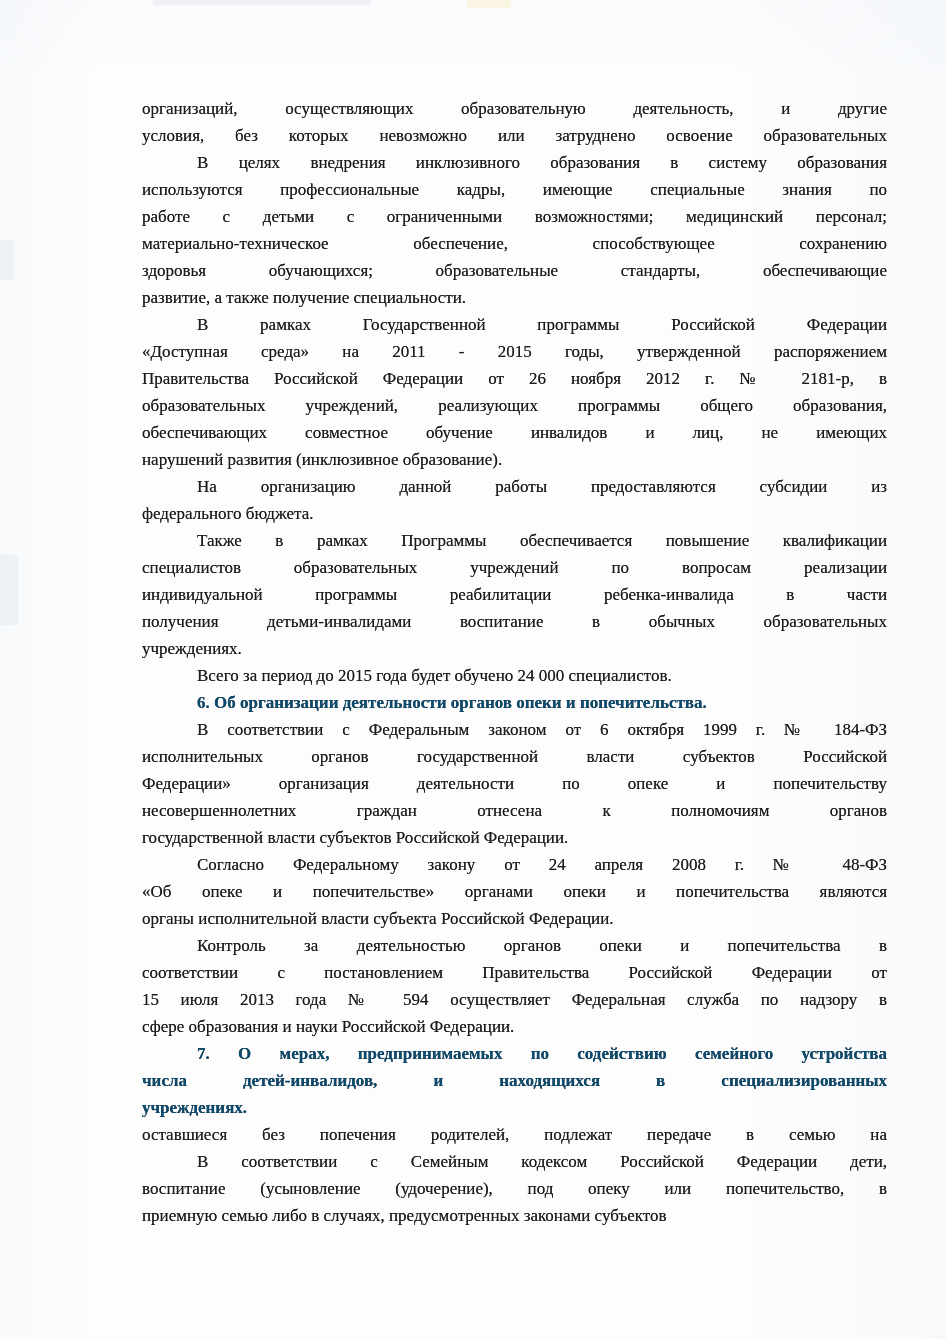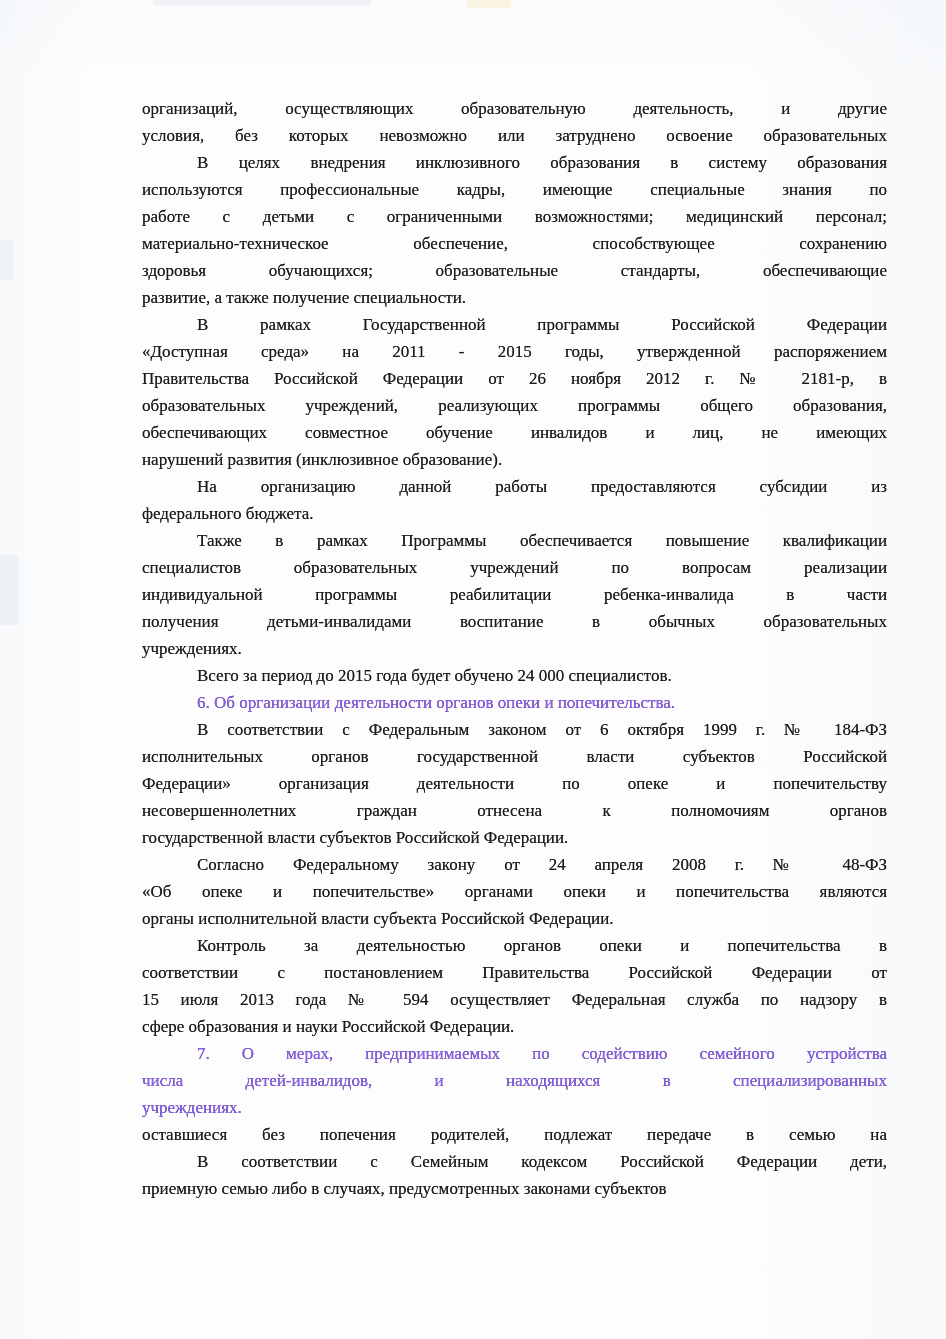--- a/index.html
+++ b/index.html
@@ -29,22 +29,22 @@
     line-height: 27px;
     height: 27px;
     overflow: hidden;
     text-align: justify;
     text-align-last: justify;
     text-shadow: 0 0 0.5px rgba(25,25,28,0.75);
   }
   .line.indent { text-indent: 55px; }
   .line.last { text-align-last: left; }
   .paragraph.heading .line {
-    font-weight: normal;
-    color: #8b5cf6;
+    font-weight: bold;
+    color: #0c4a6e;
     text-shadow: 0 0 0.6px rgba(10,10,12,0.8);
   }
 </style>
 </head>
 <body>
 
 <div>
   <div class="scan-artifact artifact-top-gray" style="background: rgb(240, 241, 244);"></div>
   <div class="scan-artifact artifact-top-cream" style="background: rgb(250, 245, 227);"></div>
   <div class="scan-artifact artifact-left-patch-1" style="background: rgba(205, 220, 231, 0.22);"></div>
@@ -107,16 +107,17 @@
         <div class="line last">сфере образования и науки Российской Федерации.</div>
       </div>
       <div class="paragraph heading">
         <div class="line indent">7. О мерах, предпринимаемых по содействию семейного устройства</div>
         <div class="line">числа детей-инвалидов, и находящихся в специализированных</div>
         <div class="line last">учреждениях.</div>
       </div>
       <div class="paragraph">
         <div class="line">оставшиеся без попечения родителей, подлежат передаче в семью на</div>
         <div class="line indent">В соответствии с Семейным кодексом Российской Федерации дети,</div>
+        <div class="line">воспитание (усыновление (удочерение), под опеку или попечительство, в</div>
         <div class="line last">приемную семью либо в случаях, предусмотренных законами субъектов</div>
       </div>
     </div>
 </div>
 
 </body></html>

